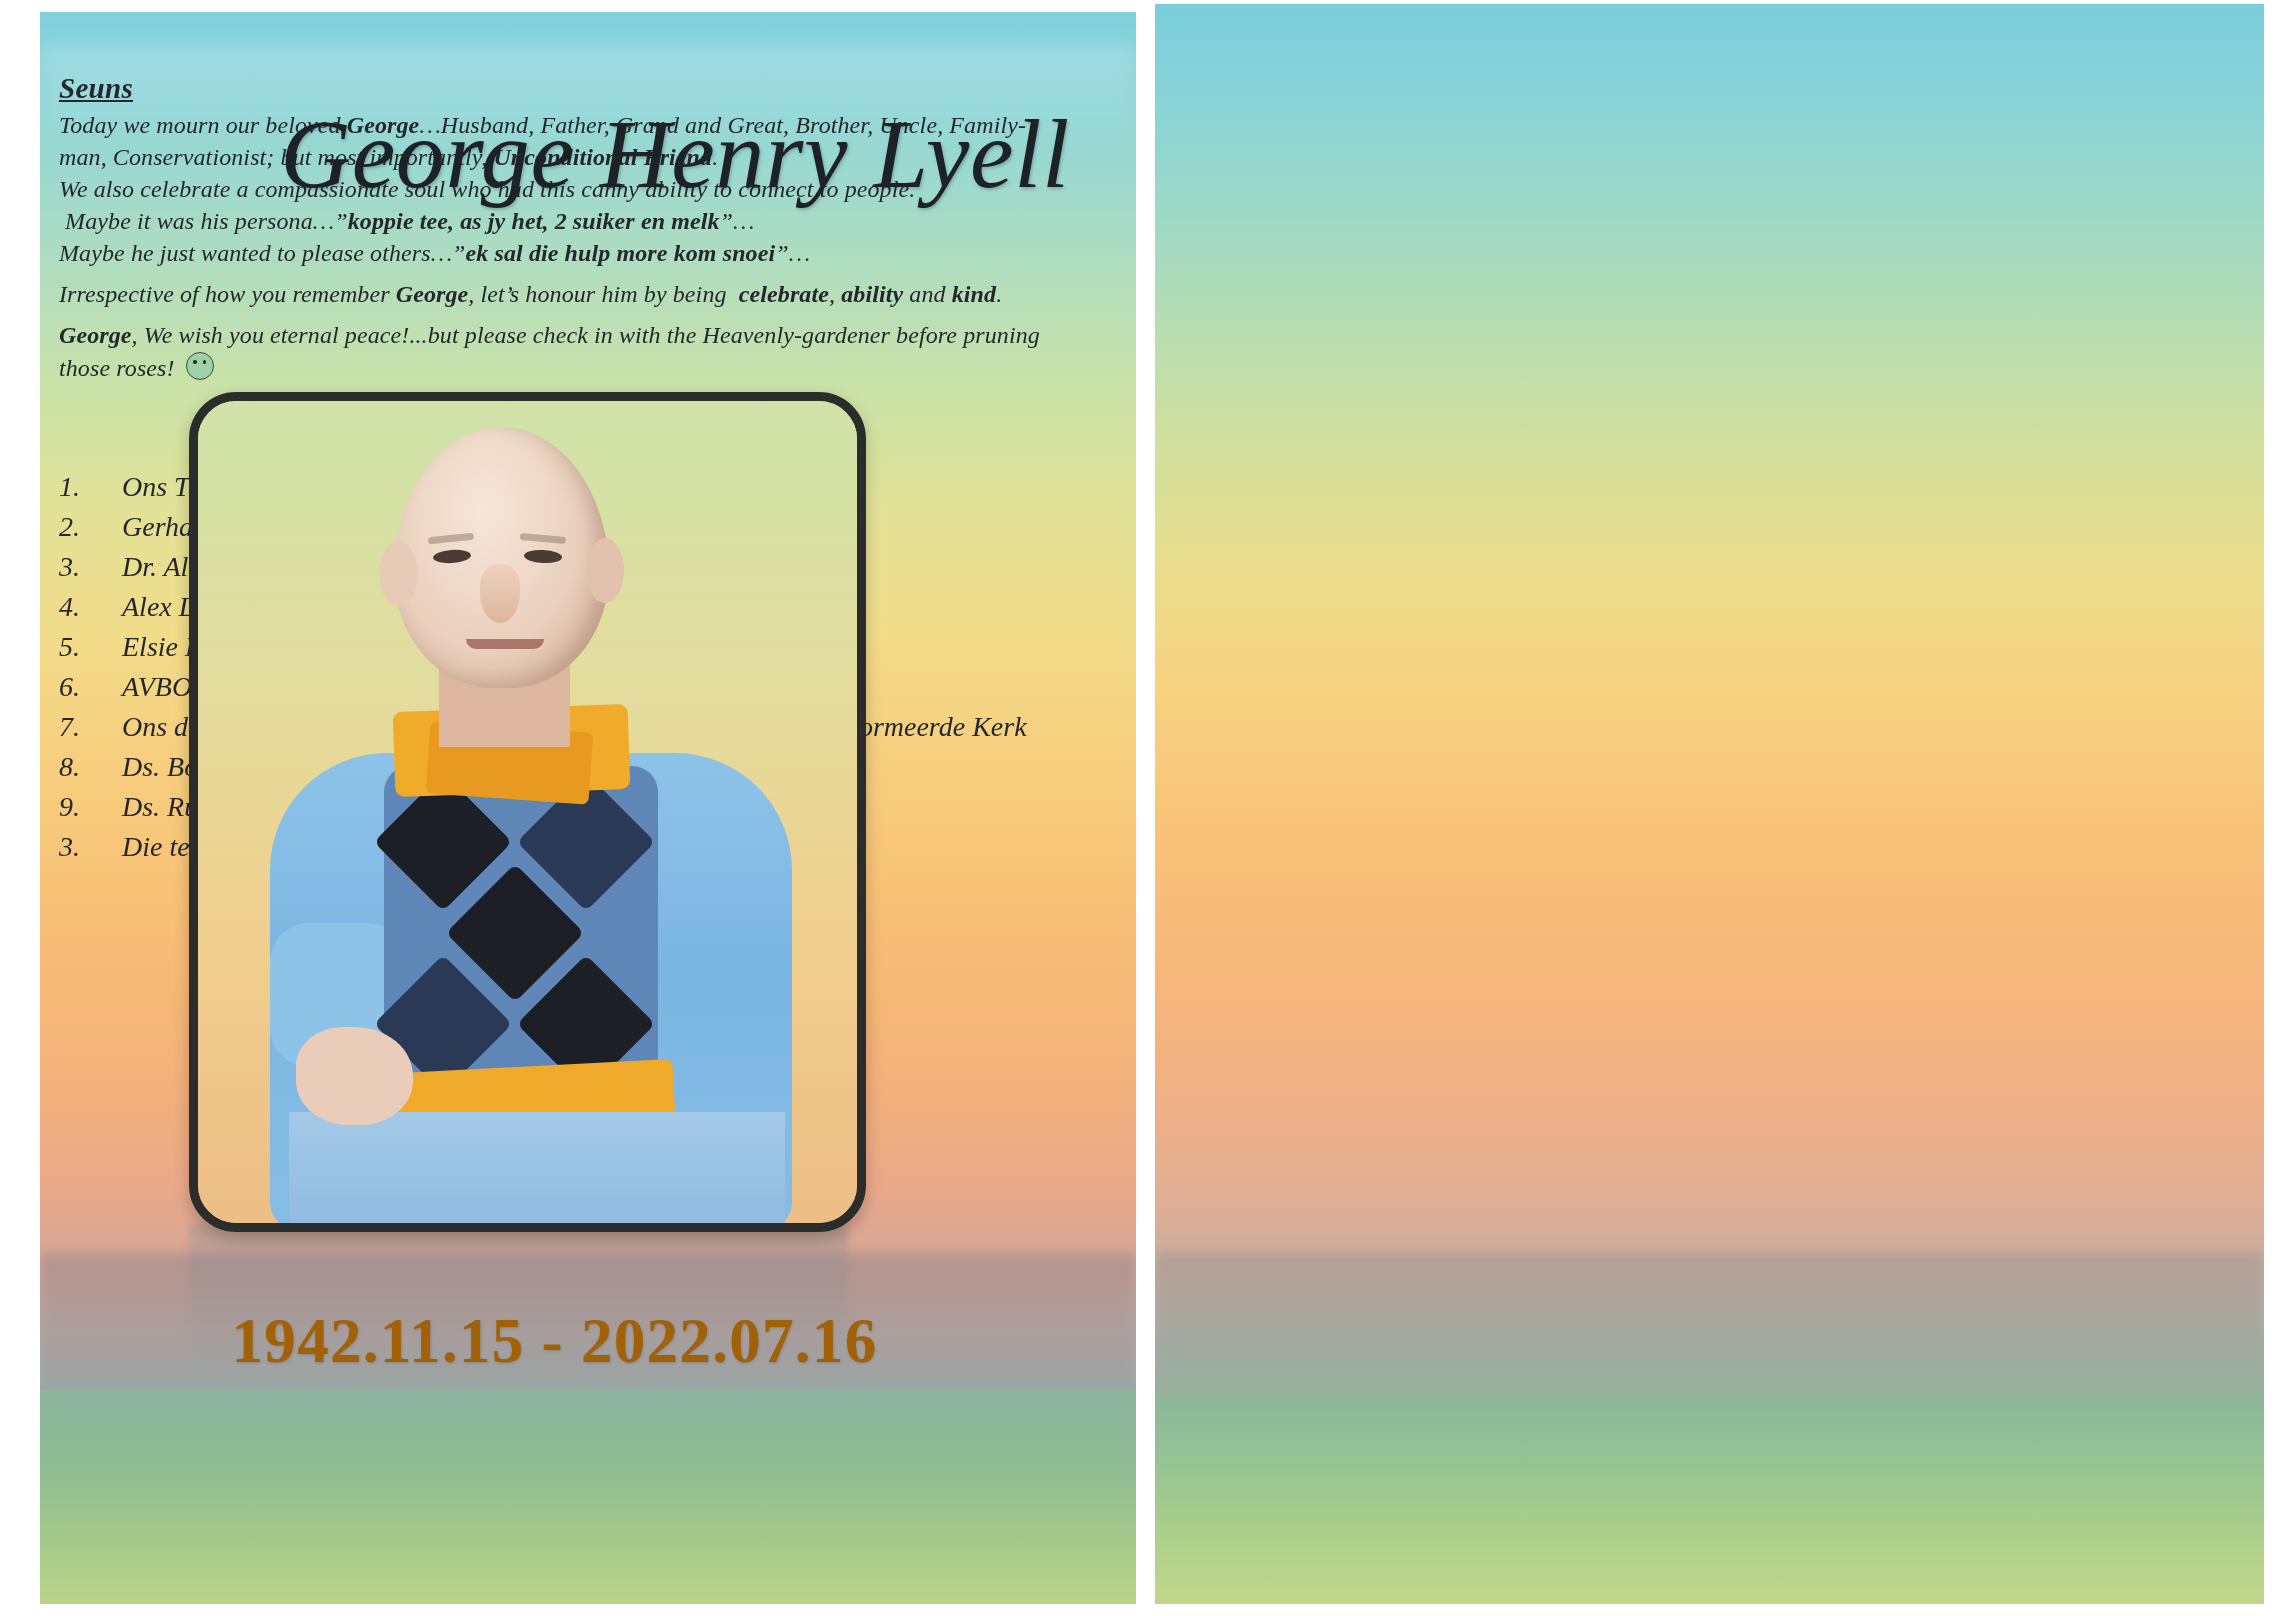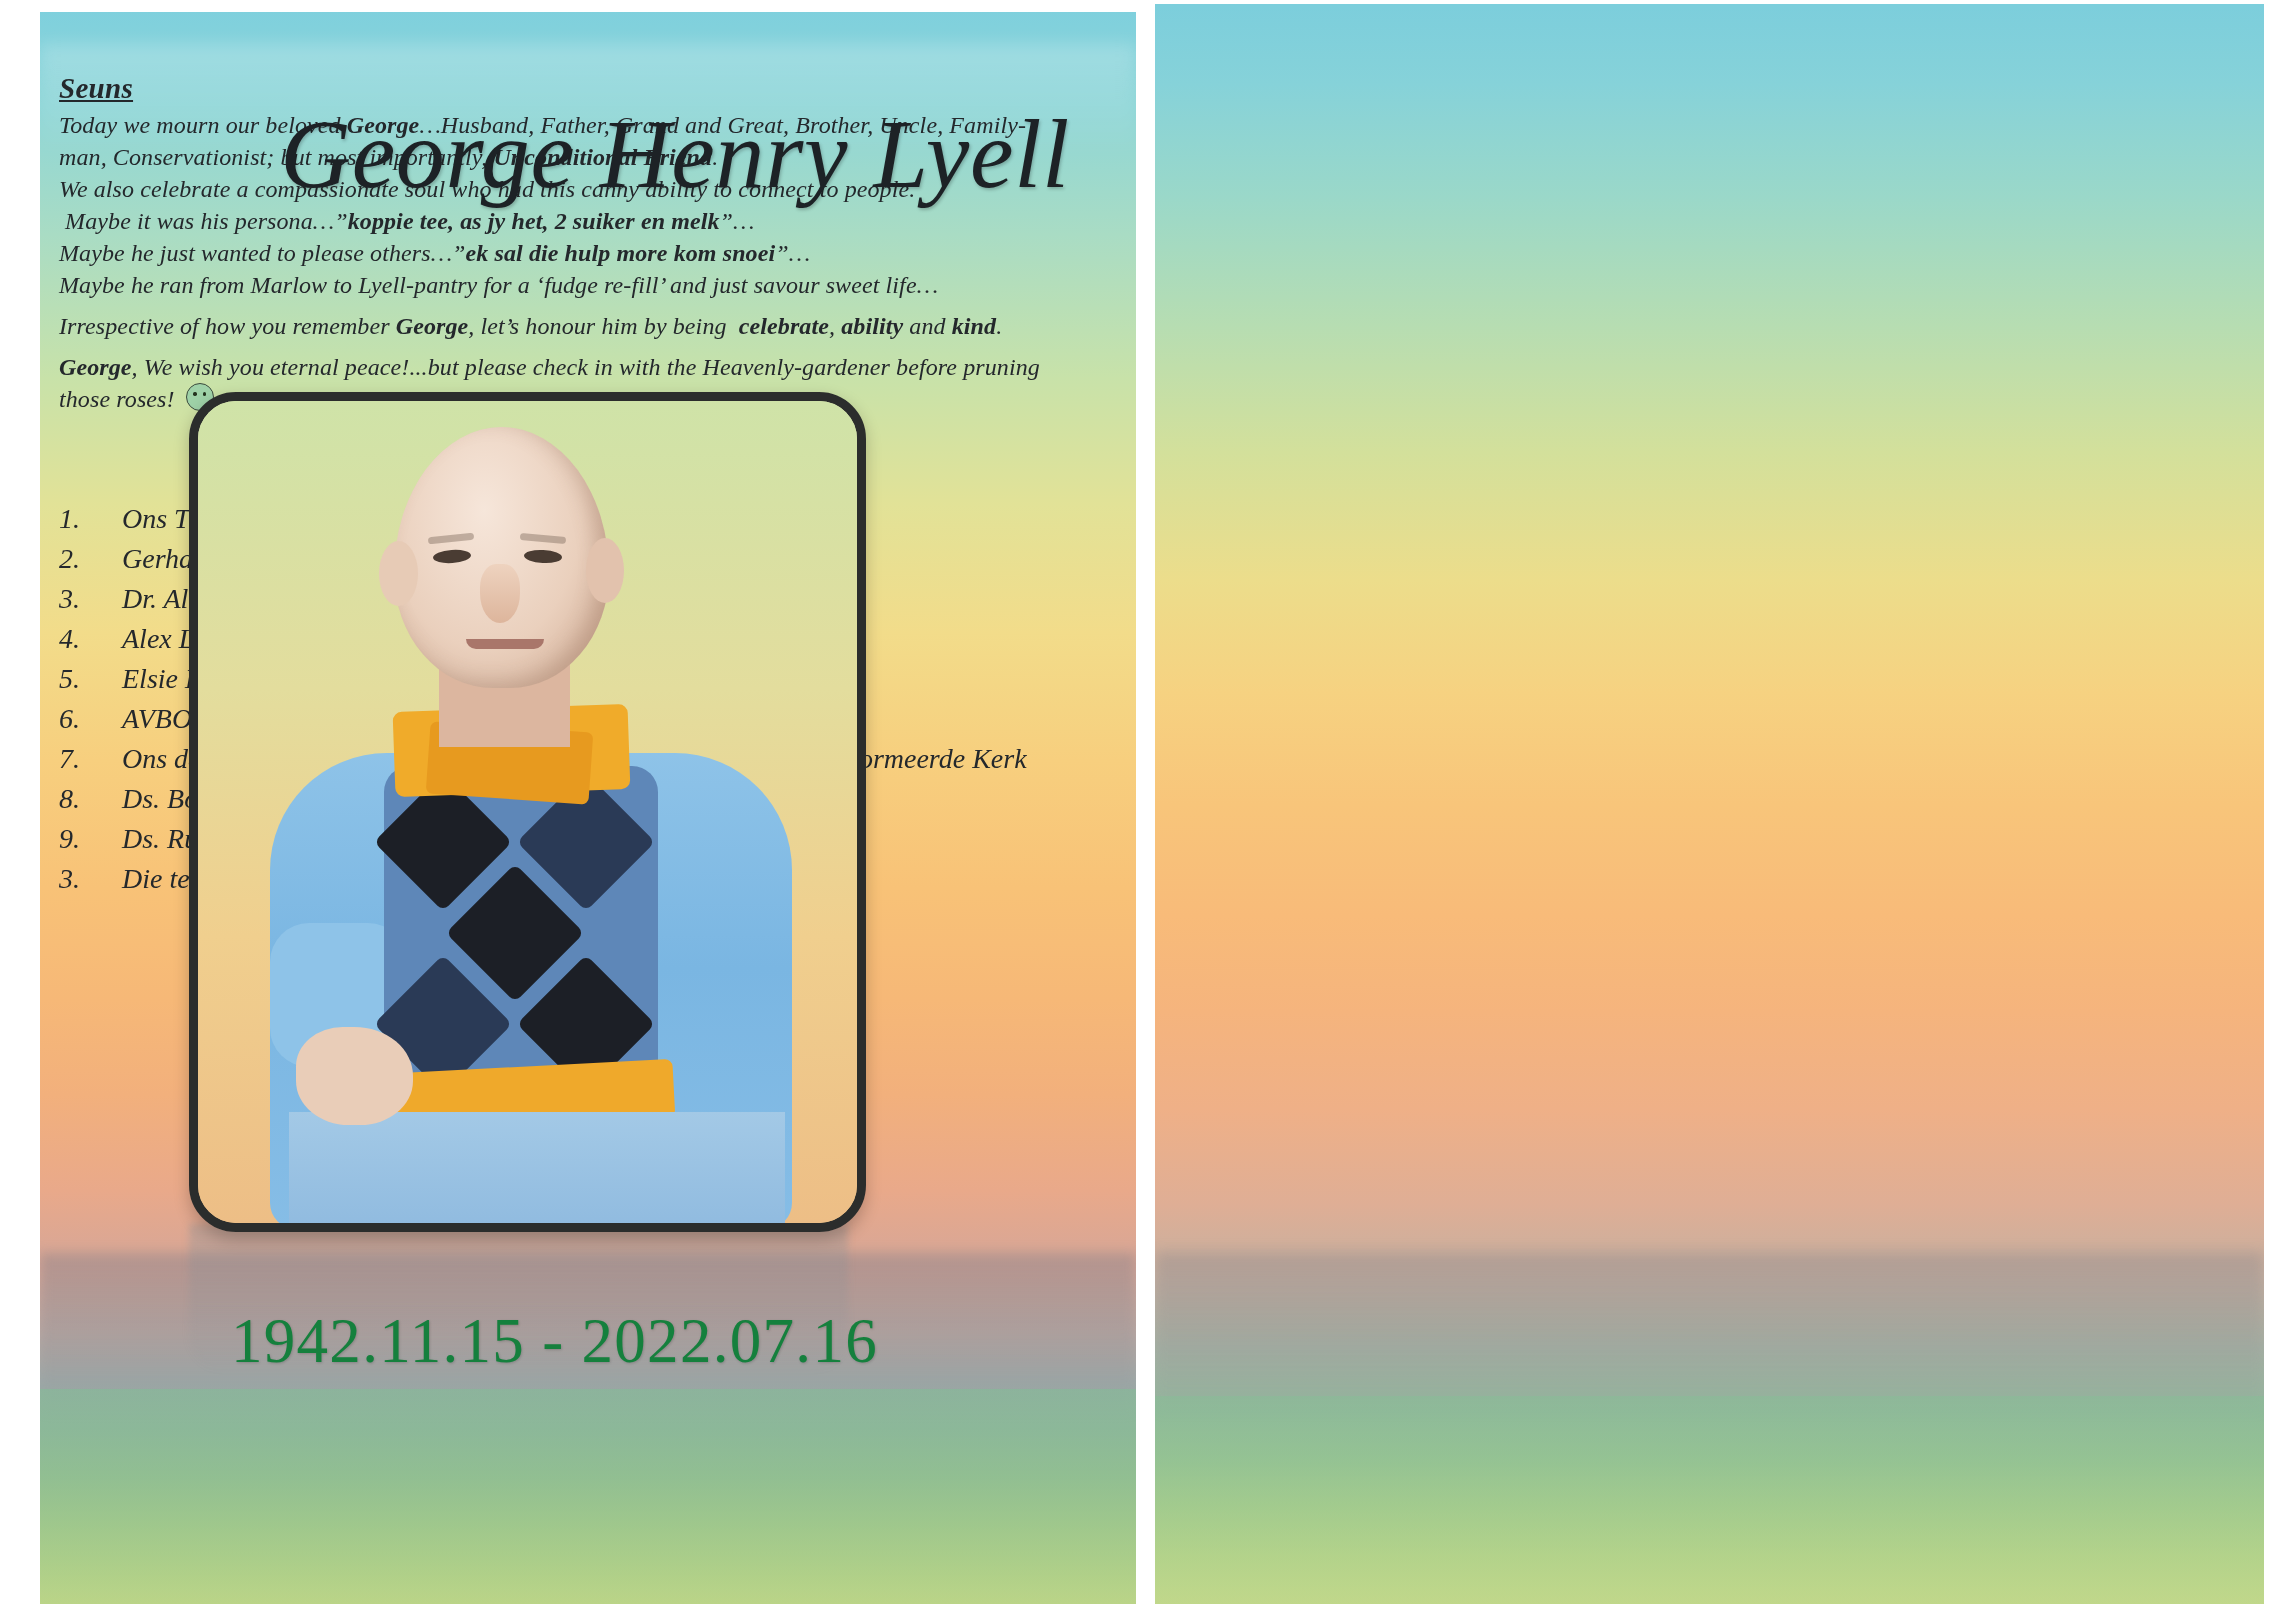--- a/index.html
+++ b/index.html
@@ -340,23 +340,24 @@
     border-radius: 0 0 39px 39px;
   }
 
   .dates {
     position: absolute;
     left: 39px;
     top: 1305px;
     width: 1031px;
     text-align: center;
     font-size: 63px;
-    color: #15803d;
+    color: #a16207;
     letter-spacing: 1.3px;
     text-shadow: 0.7px 1.3px 2.6px rgba(0,0,0,0.18);
+    font-weight: bold;
   }
 </style>
 </head>
 <body>
 
 <div class="page">
 
   <div class="panel-left">
     <div class="cloudband"></div>
     <div class="haze"></div>
@@ -378,23 +379,20 @@
       Today we mourn our beloved <b>George</b>…Husband, Father, Grand and Great, Brother, Uncle, Family-man, Conservationist; but most importantly, <b>Unconditional Friend</b>.
     </p>
     <p class="para">
       We also celebrate a compassionate soul who had this canny ability to connect to people.
     </p>
     <p class="para">
       &nbsp;Maybe it was his persona…”<b>koppie tee, as jy het, 2 suiker en melk</b>”…
     </p>
     <p class="para">
       Maybe he just wanted to please others…”<b>ek sal die hulp more kom snoei</b>”…
-    </p>
-    <p class="para">
-      Maybe he ran from Marlow to Lyell-pantry for a ‘fudge re-fill’ and just savour sweet life…
     </p>
     <p class="para" style="margin-top:9px;">
       Irrespective of how you remember <b>George</b>, let’s honour him by being &nbsp;<b>celebrate</b>, <b>ability</b> and <b>kind</b>.
     </p>
     <p class="para" style="margin-top:9px;">
       <b>George</b>, We wish you eternal peace!...but please check in with the Heavenly-gardener before pruning those roses! <span class="smiley"></span>
     </p>
 
     <div class="sign">Gerhard, Alex en Hennie</div>
 

